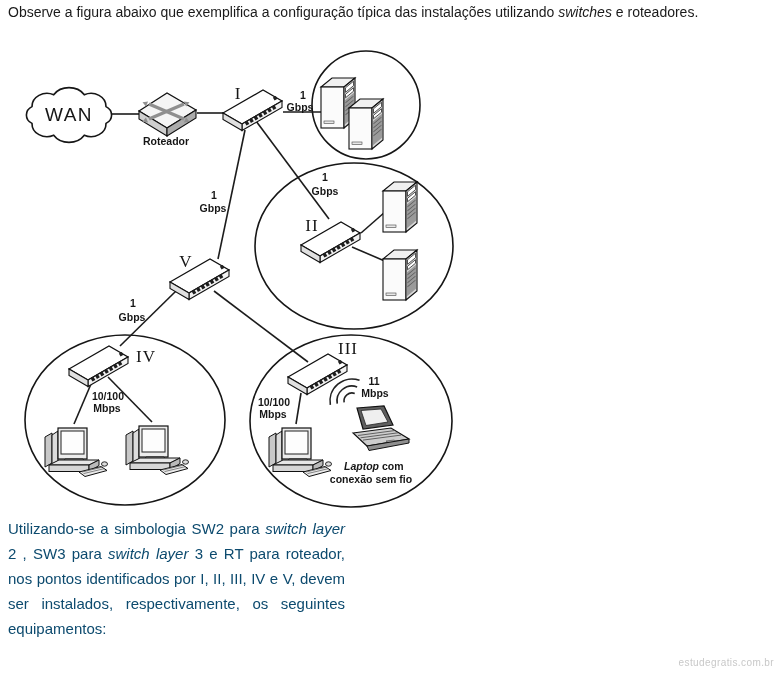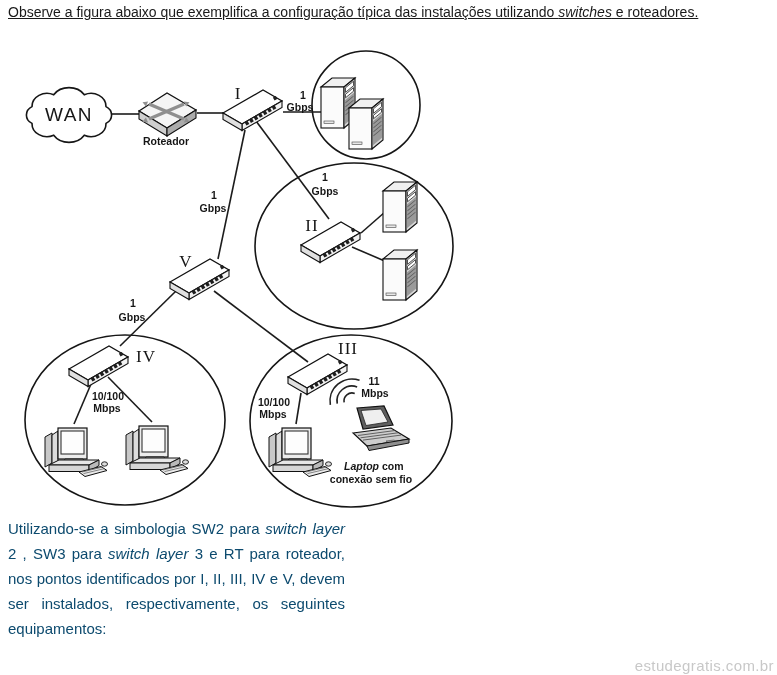--- a/index.html
+++ b/index.html
@@ -1,22 +1,22 @@
 <!DOCTYPE html>
 <html><head>
 <meta charset="utf-8">
 <style>
   html,body{margin:0;padding:0;background:#fff;}
   .page{position:relative;width:777px;height:675px;background:#ffffff;overflow:hidden;
         font-family:"Liberation Sans",sans-serif;color:#1e1e1e;}
   .intro{position:absolute;left:8px;top:3px;width:766px;margin:0;
-         font-size:14px;line-height:19px;color:#1a1a1a;text-decoration:underline;}
+         font-size:14px;line-height:19px;color:#1a1a1a;}
   .question{position:absolute;left:8px;top:516px;width:337px;margin:0;
             font-size:15px;line-height:25px;color:#0c4a6e;text-align:justify;}
-  .watermark{position:absolute;right:3px;top:657px;font-size:15px;
+  .watermark{position:absolute;right:3px;top:657px;font-size:10px;
              letter-spacing:.4px;color:#c8c8c8;}
   .diagram{position:absolute;left:0;top:0;}
   svg text{font-family:"Liberation Sans",sans-serif;fill:#161616;}
   svg text.pt{font-family:"Liberation Serif",serif;font-size:17px;letter-spacing:1px;}
   svg text.spd{font-size:10.5px;font-weight:bold;}
   svg text.cap{font-size:10.5px;font-weight:bold;}
 </style>
 </head>
 <body>
 

